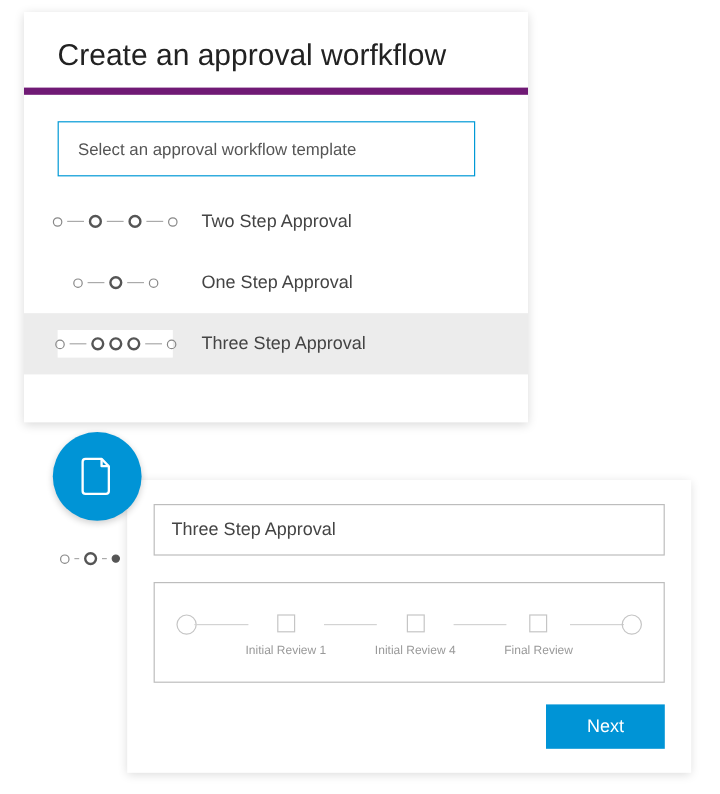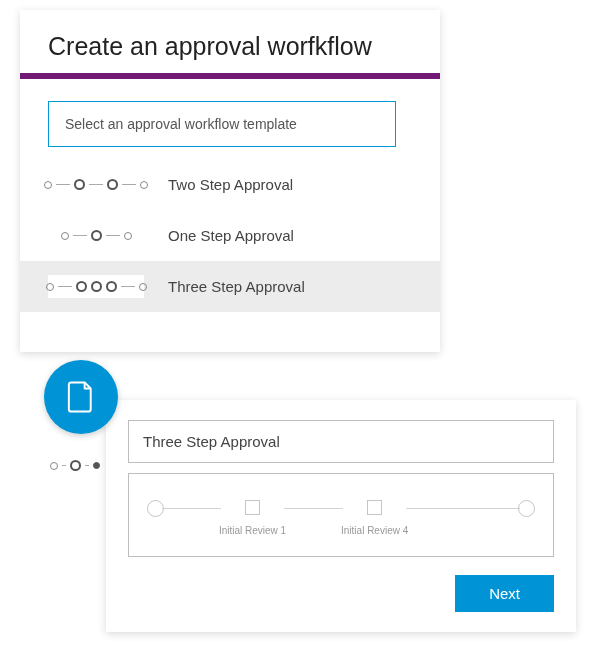--- a/index.html
+++ b/index.html
@@ -81,21 +81,21 @@
   .title-input {
     width: 100%;
     border: 1px solid #bdbdbd;
     padding: 12px 14px;
     font-size: 15px;
     color: #444;
     font-family: inherit;
     font-weight: 300;
   }
   .flow-box {
-    margin-top: 10px;
+    margin-top: 22px;
     border: 1px solid #bdbdbd;
     padding: 26px 18px 18px 18px;
     display: flex;
     align-items: flex-start;
     justify-content: space-between;
   }
   .node {
     display: flex; flex-direction: column; align-items: center;
     font-size: 10px; color: #999;
   }
@@ -221,20 +221,24 @@
     <div class="node">
       <div class="square"></div>
       <div class="node-label">Initial Review 1</div>
     </div>
     <div class="edge"></div>
     <div class="node">
       <div class="square"></div>
       <div class="node-label">Initial Review 4</div>
     </div>
     <div class="edge"></div>
+    <div class="node">
+      <div class="square"></div>
+      <div class="node-label">Final Review</div>
+    </div>
     <div class="edge"></div>
     <div class="node">
       <div class="circle"></div>
       <div class="node-label">&nbsp;</div>
     </div>
   </div>
 
   <div class="next-row">
     <button class="next-btn">Next</button>
   </div>

